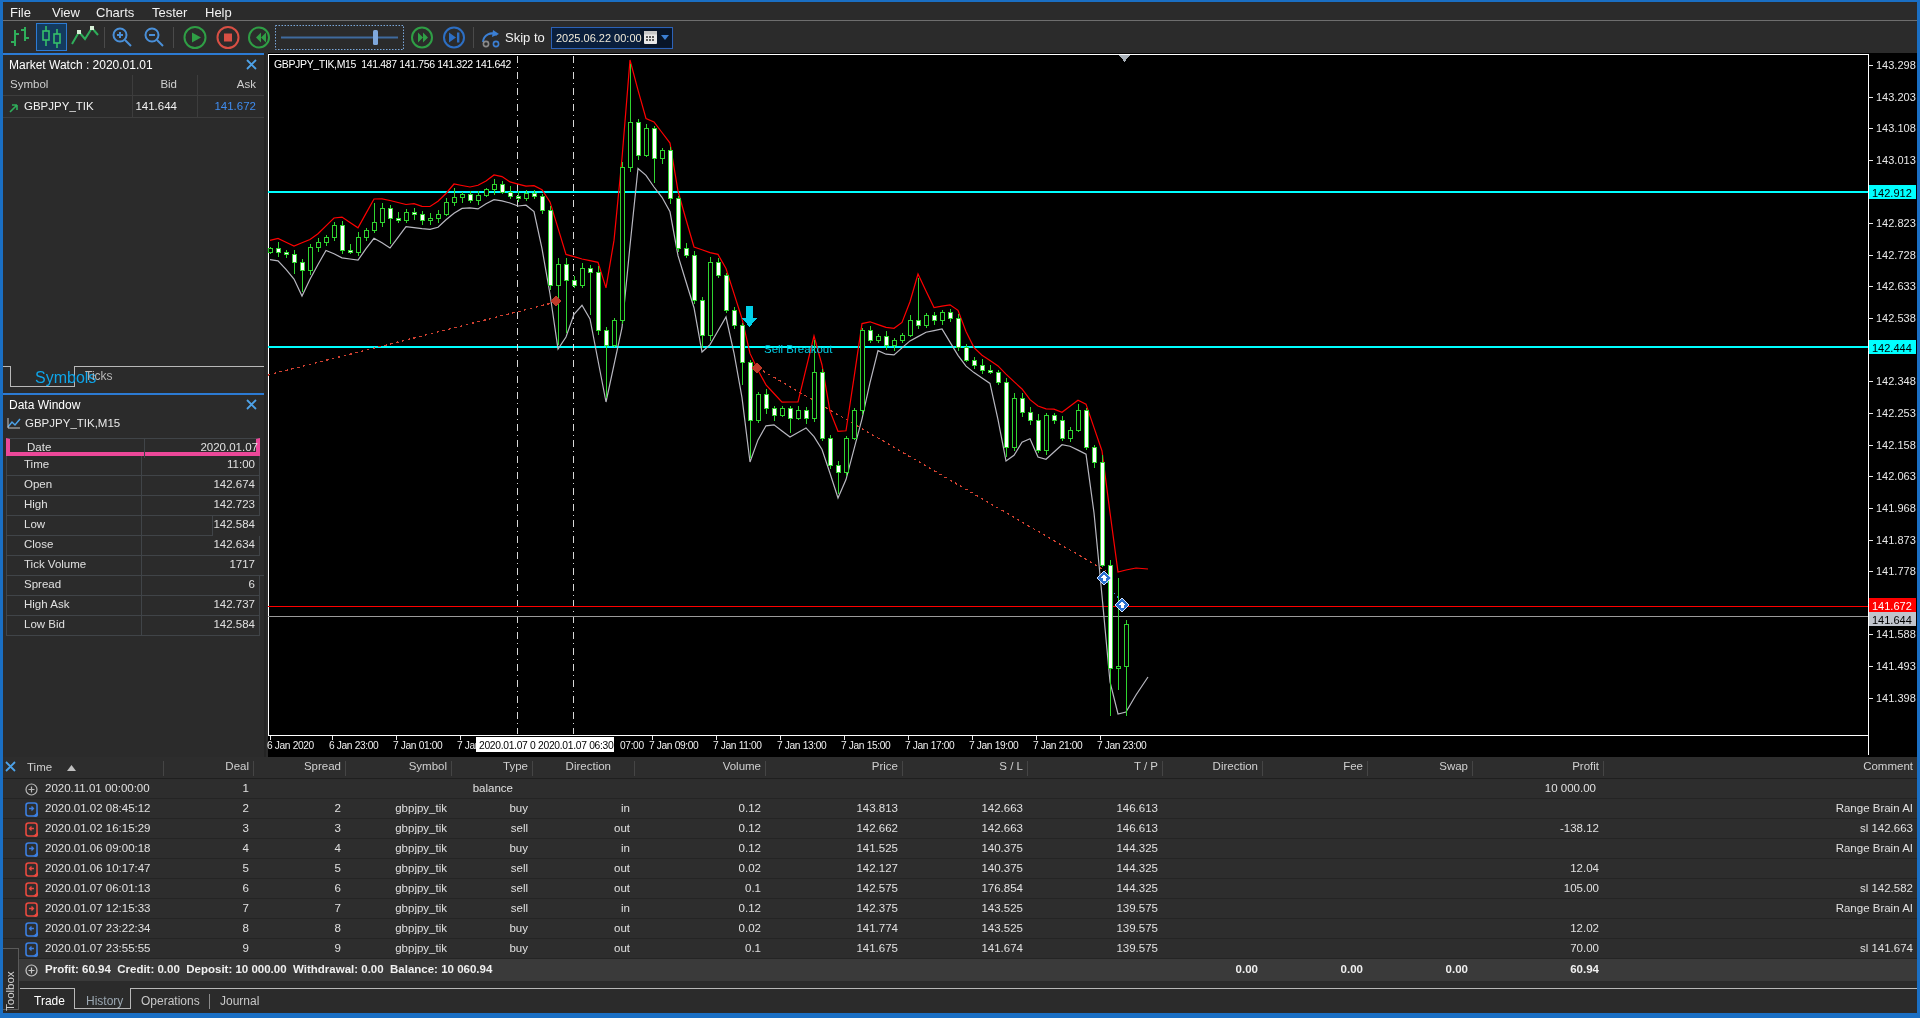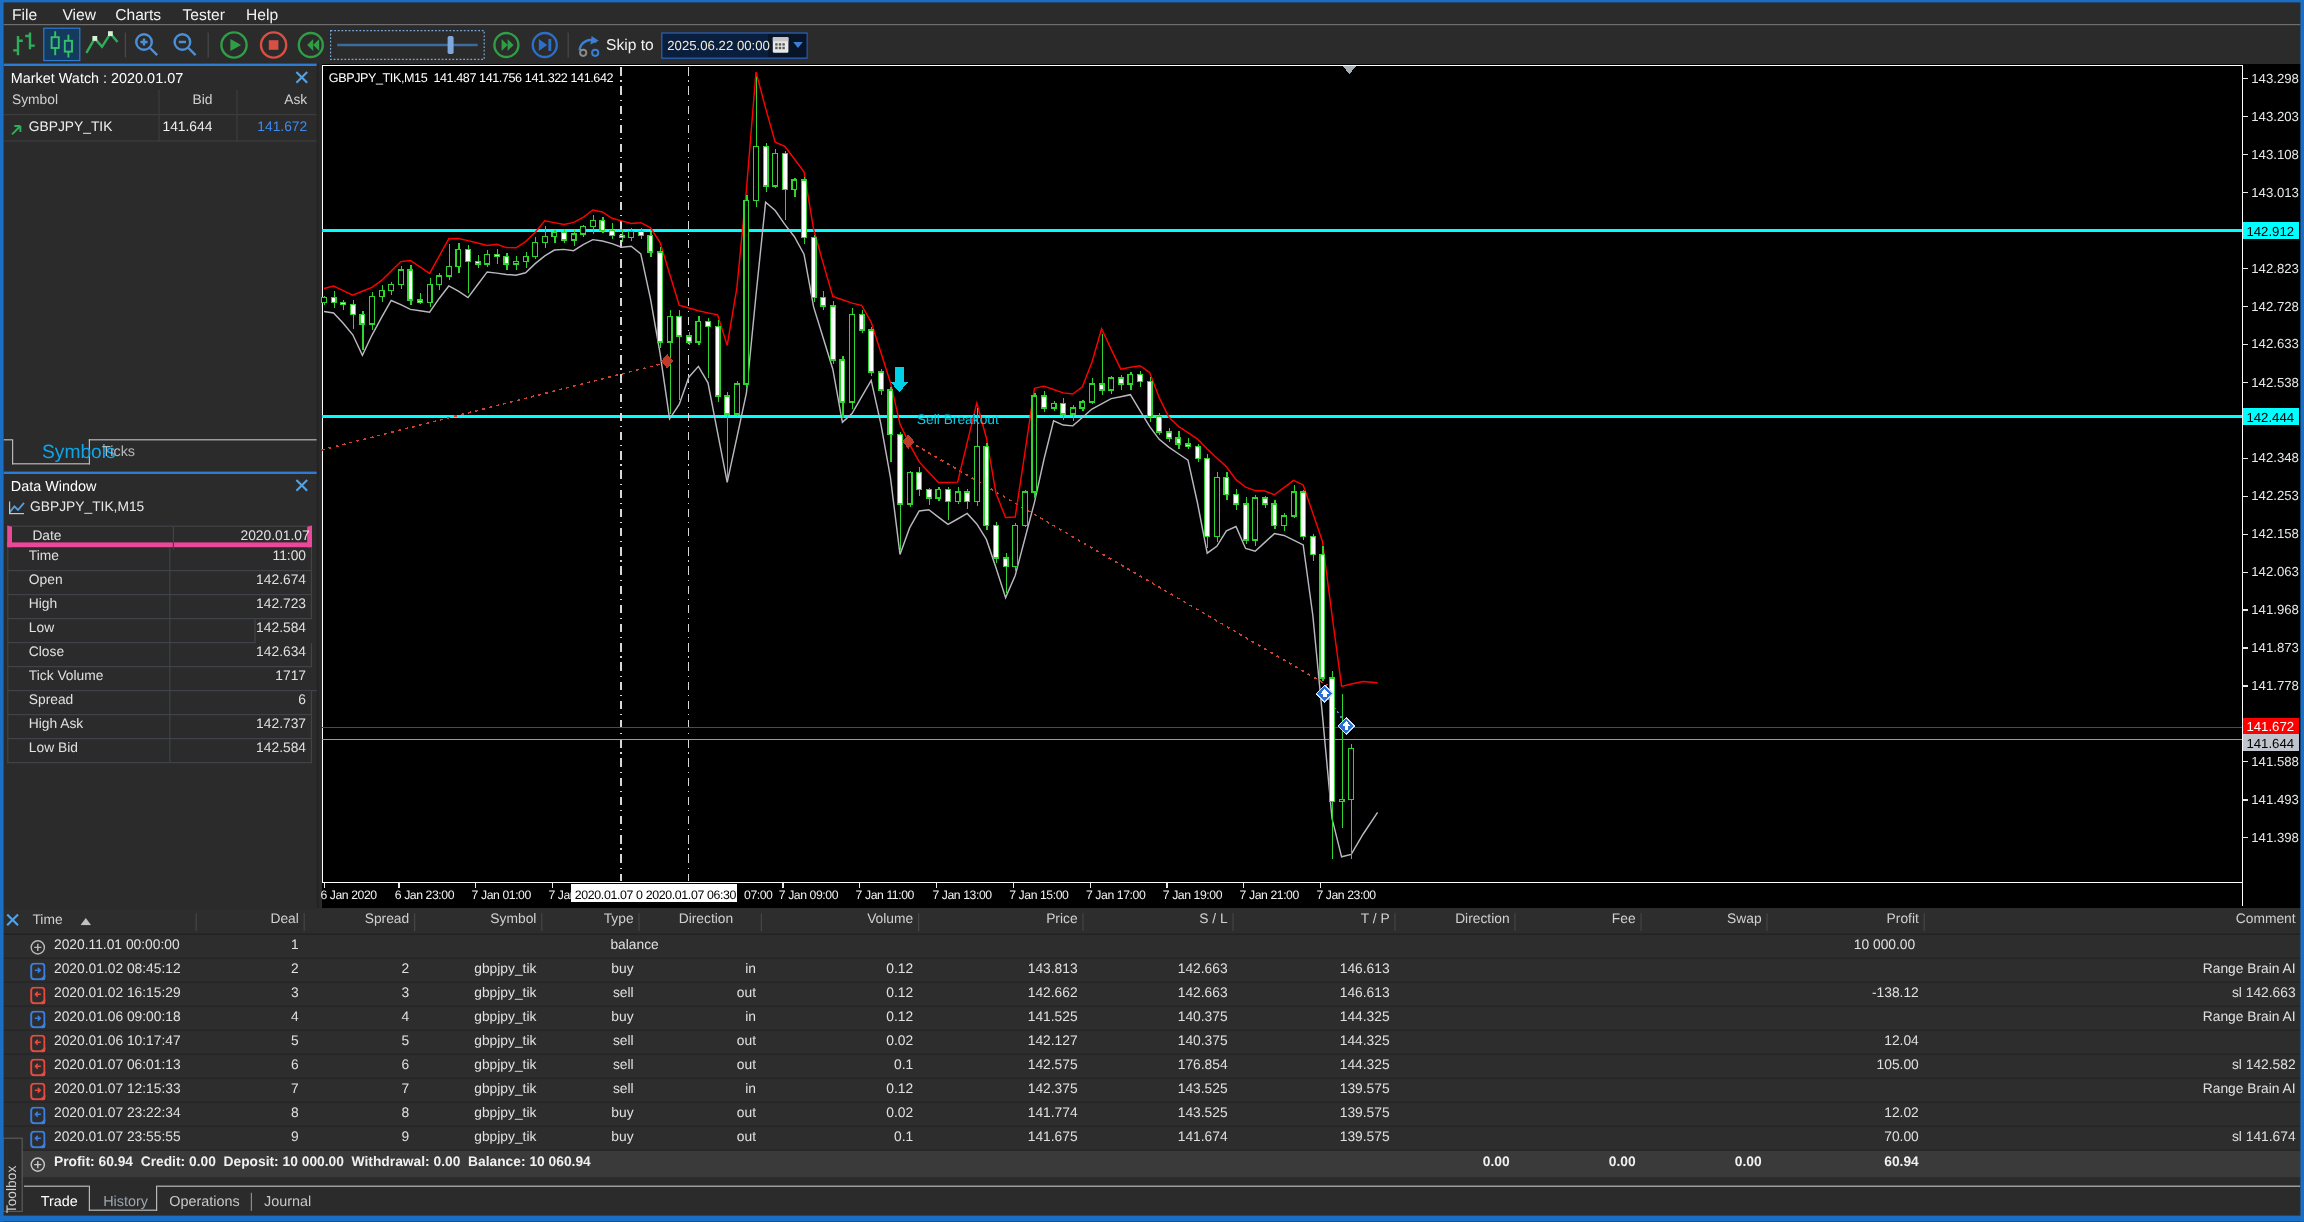--- a/index.html
+++ b/index.html
@@ -88,21 +88,21 @@
           <rect x="649" y="17" width="2" height="2"></rect>
         </g>
   <path d="M658 13l8 0-4 5z" fill="#3b7fd4"></path>
  </g>
 </svg>
 </div>
 
 <div class="ab" style="left:3px;top:53px;width:261px;height:704px;background:#2b2b2b">
 
  <div class="ab" style="left:0;top:0;width:261px;height:2px;background:#2c7bd4"></div>
- <div class="ab" style="left:6px;top:5px;color:#ffffff;font-size:12px">Market Watch : 2020.01.07</div>
+ <div class="ab" style="left:6px;top:5px;color:#ffffff;font-size:12px">Market Watch : 2020.01.01</div>
  <svg class="ab" style="left:243px;top:6px" width="11" height="11" viewBox="0 0 11 11">
       <path d="M1 1l9 9M10 1l-9 9" stroke="#4da2e8" stroke-width="1.8"></path>
     </svg>
  <div class="ab" style="left:0px;top:22px;width:261px;height:21px;border-bottom:1px solid #3d3d3d">
    <div class="ab" style="left:7px;top:3px;color:#d0d0d0">Symbol</div>
    <div class="ab r" style="left:88px;top:3px;width:86px;color:#d0d0d0">Bid</div>
    <div class="ab r" style="left:168px;top:3px;width:85px;color:#d0d0d0">Ask</div>
  </div>
  <div class="ab" style="left:0px;top:44px;width:261px;height:21px;border-bottom:1px solid #3d3d3d">
    <svg class="ab" style="left:6px;top:5px" width="11" height="11" viewBox="0 0 11 11">
@@ -318,21 +318,21 @@
 </div>
 <div class="ab" style="left:3px;top:779px;width:1914px;height:20px;background:#2d2d2d;border-bottom:1px solid #242424">
   <svg class="ab" style="left:22px;top:4px" width="13" height="13" viewBox="0 0 13 13">
       <circle cx="6.5" cy="6.5" r="5.5" stroke="#b8b8b8" stroke-width="1.2" fill="none"></circle>
       <path d="M6.5 3.5v6M3.5 6.5h6" stroke="#b8b8b8" stroke-width="1.2"></path>
     </svg>
   <div class="ab" style="left:42px;top:3px;color:#e0e0e0">2020.11.01 00:00:00</div>
   <div class="ab r" style="left:186px;top:3px;width:60px;">1</div>
     <div class="ab r" style="left:278px;top:3px;width:60px;"></div>
     <div class="ab r" style="left:354px;top:3px;width:90px;"></div>
-  <div class="ab r" style="left:476px;top:3px;width:70px;">balance</div>
+  <div class="ab r" style="left:440px;top:3px;width:70px;">balance</div>
     <div class="ab r" style="left:557px;top:3px;width:70px;"></div>
     <div class="ab r" style="left:688px;top:3px;width:70px;"></div>
   <div class="ab r" style="left:815px;top:3px;width:80px;"></div>
     <div class="ab r" style="left:940px;top:3px;width:80px;"></div>
     <div class="ab r" style="left:1075px;top:3px;width:80px;"></div>
   <div class="ab r" style="left:1506px;top:3px;width:90px;"></div>
     <div class="ab r" style="left:1750px;top:3px;width:160px;"></div>
  </div>
 <div class="ab" style="left:3px;top:799px;width:1914px;height:20px;background:#2d2d2d;border-bottom:1px solid #242424">
   <svg class="ab" style="left:22px;top:3px" width="13" height="15" viewBox="0 0 13 15">

